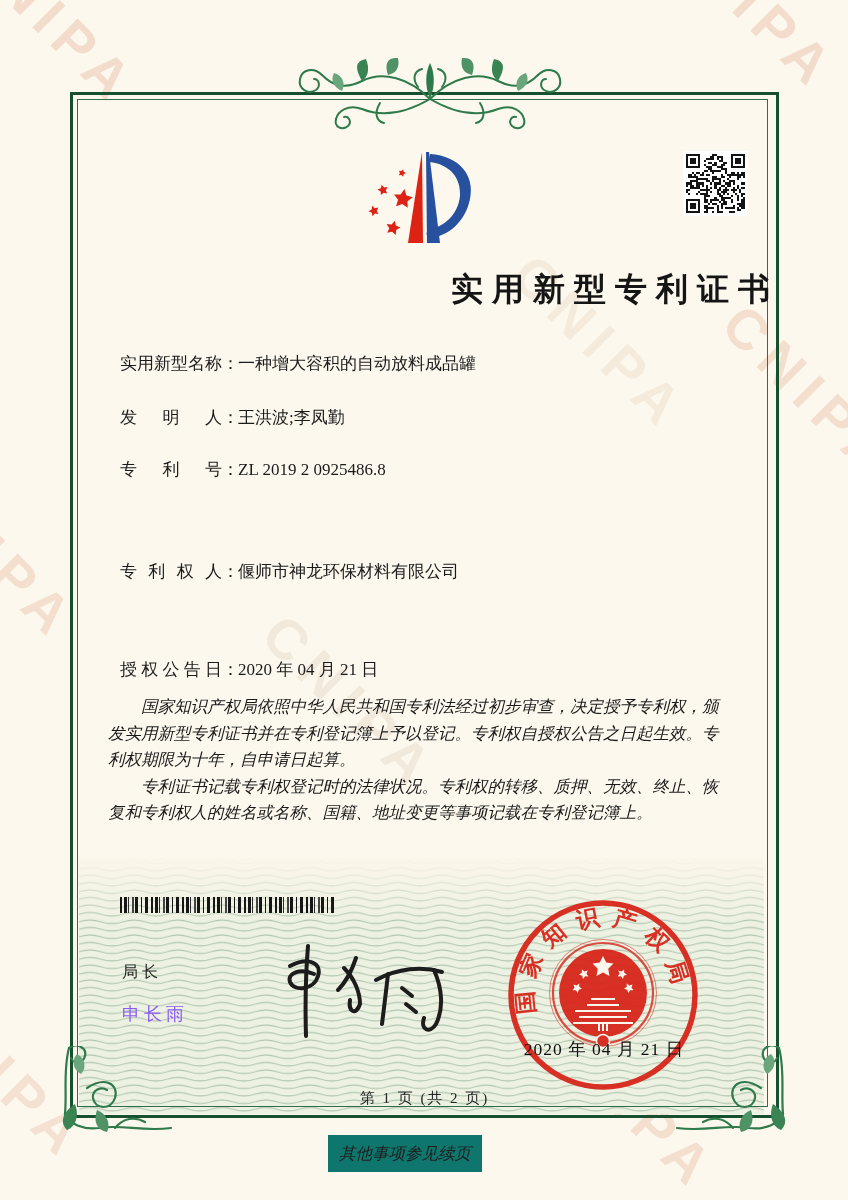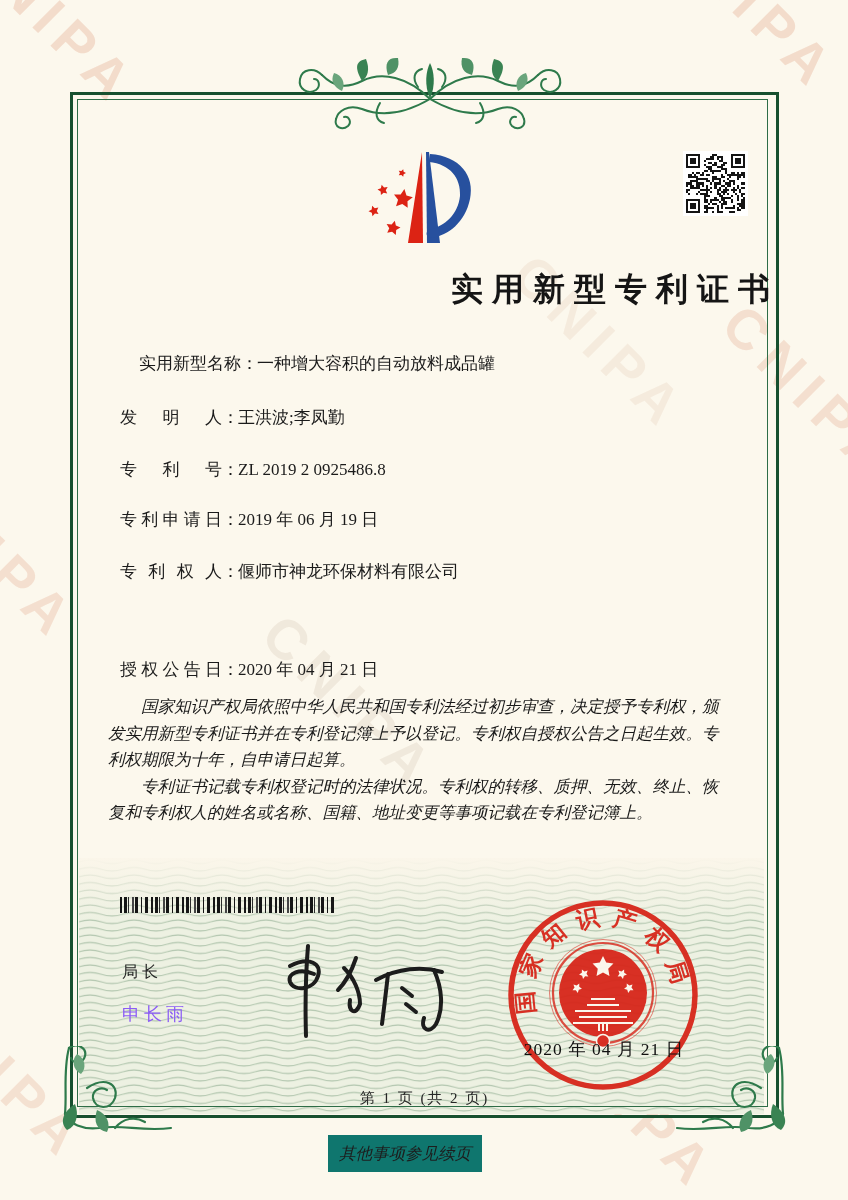--- a/index.html
+++ b/index.html
@@ -441,31 +441,28 @@
         <rect x="23" y="1" width="5" height="5" fill="#ffffff"></rect>
         <rect x="24" y="2" width="3" height="3"></rect>
         <rect x="0" y="22" width="7" height="7"></rect>
         <rect x="1" y="23" width="5" height="5" fill="#ffffff"></rect>
         <rect x="2" y="24" width="3" height="3"></rect>
       </g>
   </svg>
 
   <div class="content title song">实用新型专利证书</div>
 
-  <div class="frow song" style="top:352px;margin-left:19px;">
+  <div class="frow song" style="top:352px;">
     <span class="flabel">实用新型名称</span><span class="fcolon">：</span><span class="fvalue">一种增大容积的自动放料成品罐</span>
   </div>
   <div class="frow song" style="top:406px;">
     <span class="flabel">发明人</span><span class="fcolon">：</span><span class="fvalue">王洪波;李凤勤</span>
   </div>
   <div class="frow song" style="top:458px;">
     <span class="flabel">专利号</span><span class="fcolon">：</span><span class="fvalue">ZL 2019 2 0925486.8</span>
-  </div>
-  <div class="frow song" style="top:508px;">
-    <span class="flabel">专利申请日</span><span class="fcolon">：</span><span class="fvalue">2019 年 06 月 19 日</span>
   </div>
   <div class="frow song" style="top:560px;">
     <span class="flabel">专利权人</span><span class="fcolon">：</span><span class="fvalue">偃师市神龙环保材料有限公司</span>
   </div>
   <div class="frow song" style="top:658px;">
     <span class="flabel">授权公告日</span><span class="fcolon">：</span><span class="fvalue">2020 年 04 月 21 日</span>
   </div>
 
   <div class="content body-text kai">
     <p>国家知识产权局依照中华人民共和国专利法经过初步审查，决定授予专利权，颁发实用新型专利证书并在专利登记簿上予以登记。专利权自授权公告之日起生效。专利权期限为十年，自申请日起算。</p>

